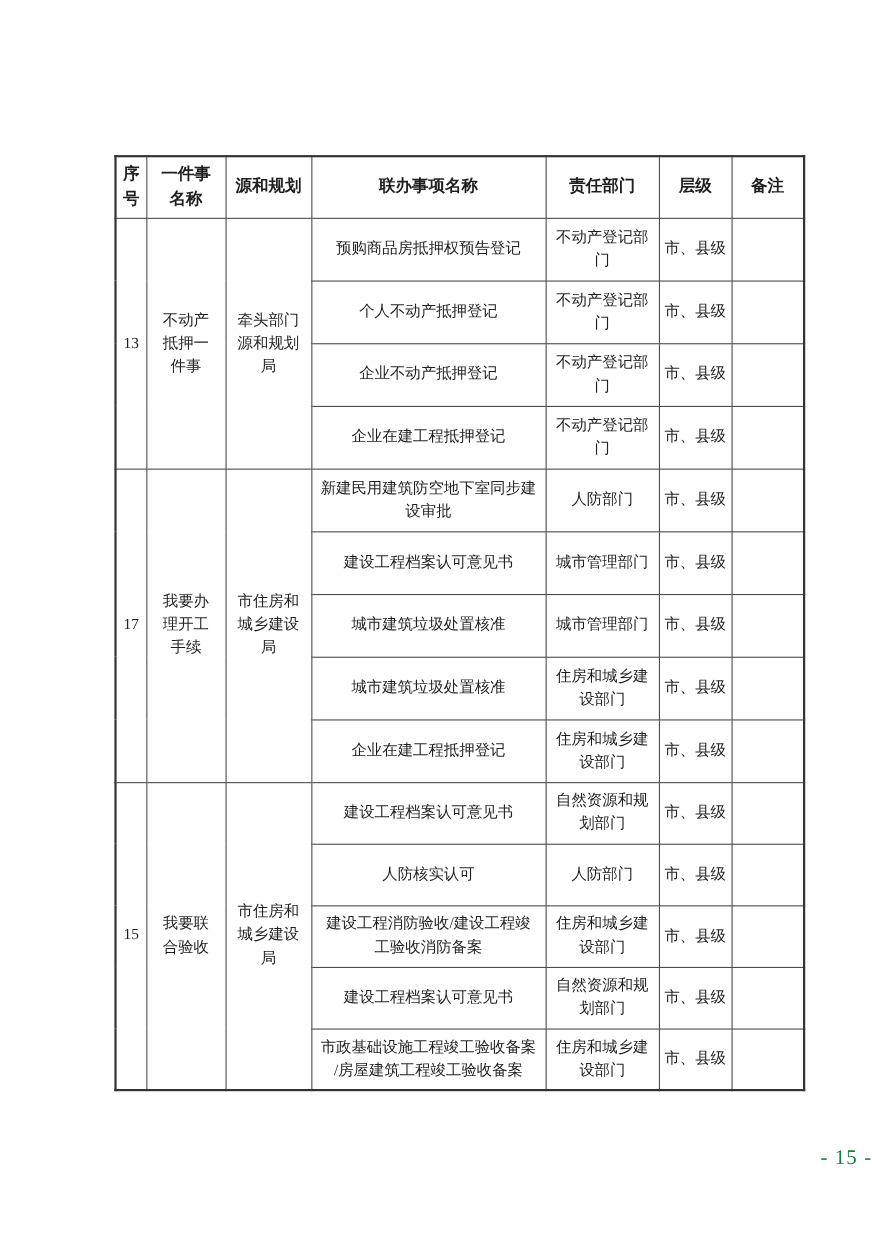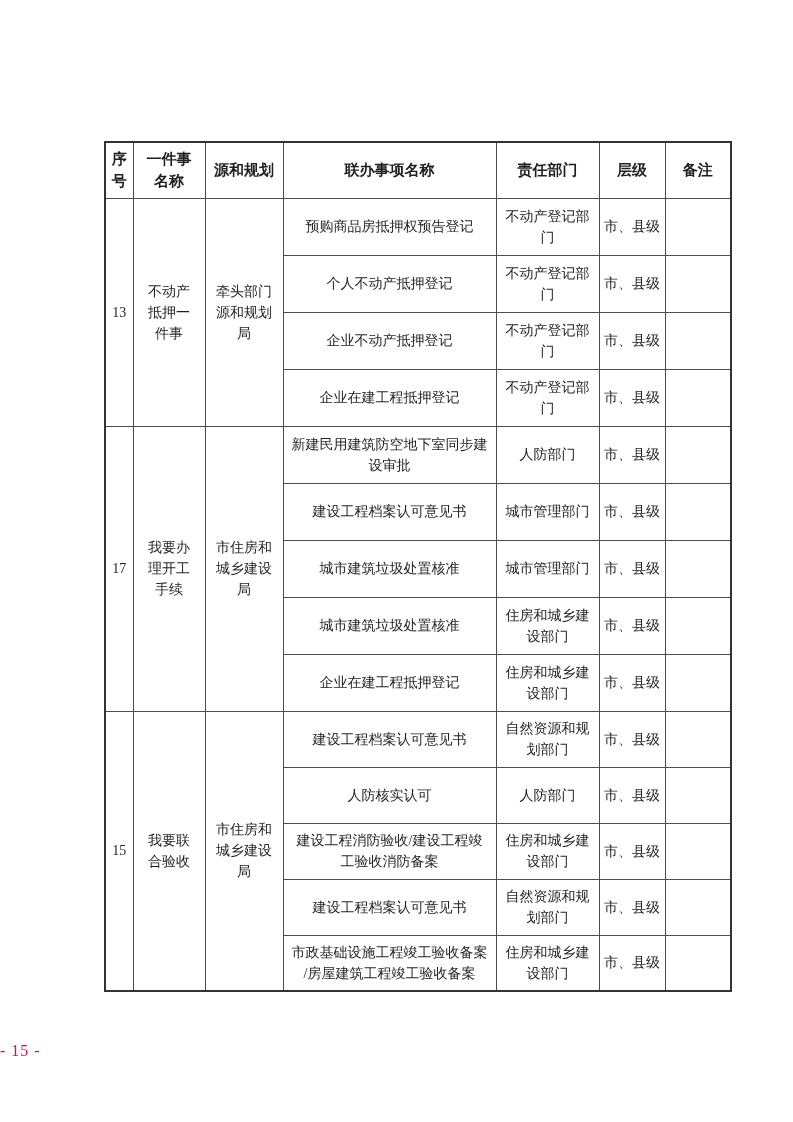--- a/index.html
+++ b/index.html
@@ -34,24 +34,24 @@
   .doc-table th{
     font-weight:bold;
     font-size:15px;
   }
   .doc-table tbody tr.h57{height:57px;}
   .doc-table tbody tr.h56{height:56px;}
   .footer-pageno{
     position:absolute;
     left:0;right:0;
     top:1042px;
-    text-align:left;
-    font-size:16px;
+    text-align:right;
+    font-size:19px;
     letter-spacing:1px;
-    color:#be185d;
+    color:#15803d;
   }
 </style>
 </head>
 <body>
 
 <div class="page">
 
   <table class="doc-table">
     <colgroup>
       <col style="width:28px">

